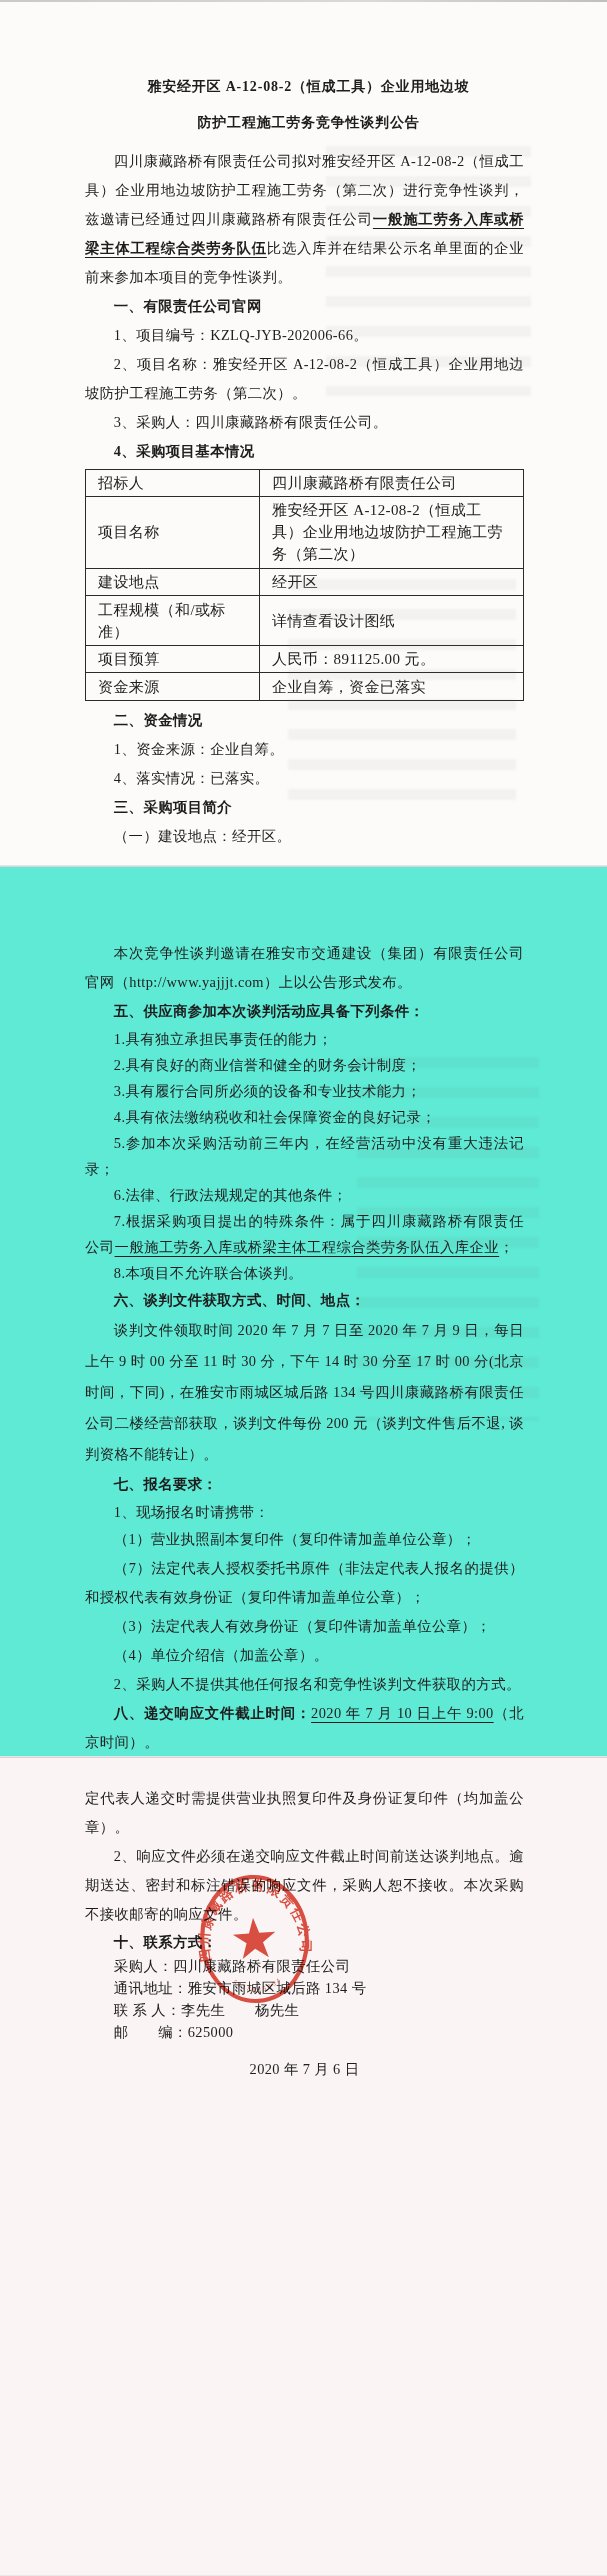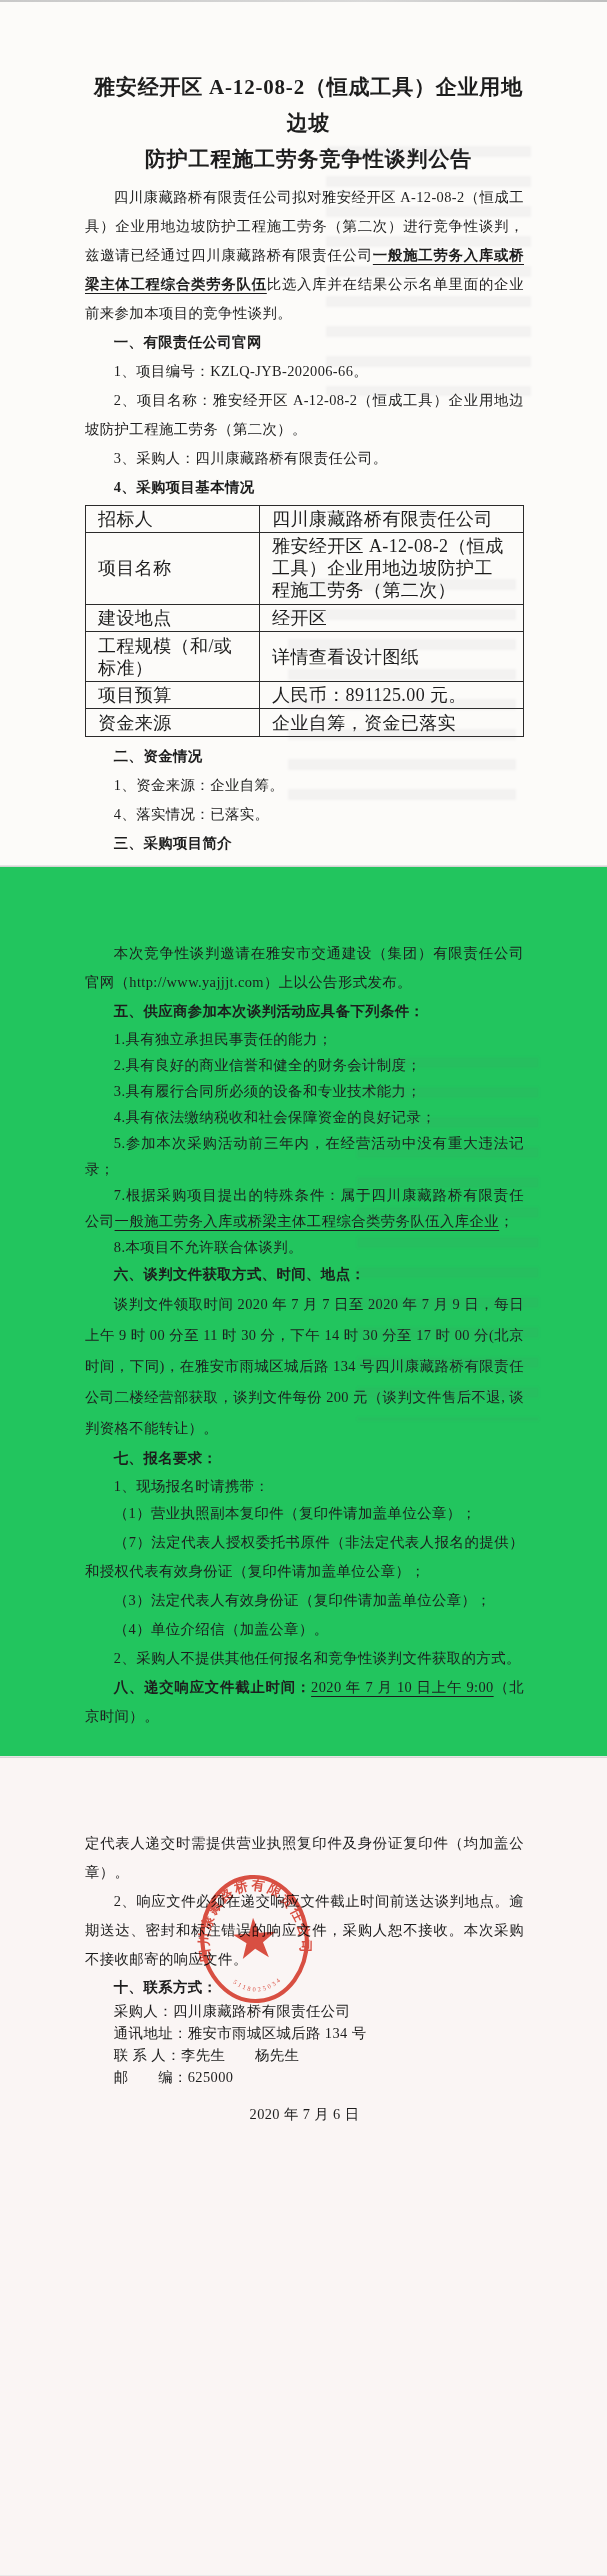--- a/index.html
+++ b/index.html
@@ -14,48 +14,48 @@
   .page-gap{height:2.3px;background:linear-gradient(#ffffff,#c7c5c5 55%,#e8e6e6);}
   .page{
     position:relative;
     width:607px;
     box-sizing:border-box;
     padding-left:85px;
     padding-right:83px;
     overflow:hidden;
   }
   .page-1{height:863px;background:#fcfbf9;padding-top:67px;}
-  .page-2{height:889px;background:#22c55e;padding-top:72px;}
-  .page-3{height:817px;background:#faf5f4;padding-top:71px;}
+  .page-2{height:889px;background:#5eead4;padding-top:72px;}
+  .page-3{height:817px;background:#faf5f4;padding-top:26px;}
   p{margin:0;font-size:14.4px;line-height:29px;text-align:justify;letter-spacing:0.4px;}
   .indent{text-indent:2em;}
   .bold{font-weight:bold;}
   .doc-title{
-    font-size:21px;
+    font-size:14px;
     font-weight:bold;
     text-align:center;
     line-height:36px;
     letter-spacing:0.8px;
     margin-bottom:6px;
     margin-left:8px;
   }
   .ul{
     text-decoration:underline;
     text-underline-offset:3.8px;
     text-decoration-thickness:1.1px;
   }
   .tight{line-height:26px;}
   table.info{
     width:100%;
     border-collapse:collapse;
     margin:3px 0 4.6px 0;
   }
   table.info td{
     border:1.2px solid #2b2b2b;
-    font-size:18px;
+    font-size:15px;
     line-height:22px;
     padding:2.3px 12px;
     vertical-align:middle;
     letter-spacing:0.4px;
     margin-top:48px;
   }
   table.info td.lbl{width:149px;}
   .contact-line{line-height:22px;text-indent:2em;}
   .date-line{
     text-align:center;
@@ -146,20 +146,21 @@
   <div class="bleed" style="left:357px;top:190px;width:182px;height:364px;"></div>
 
   <p class="indent">本次竞争性谈判邀请在雅安市交通建设（集团）有限责任公司官网（http://www.yajjjt.com）上以公告形式发布。</p>
 
   <p class="indent bold">五、供应商参加本次谈判活动应具备下列条件：</p>
   <p class="indent tight">1.具有独立承担民事责任的能力；</p>
   <p class="indent tight">2.具有良好的商业信誉和健全的财务会计制度；</p>
   <p class="indent tight">3.具有履行合同所必须的设备和专业技术能力；</p>
   <p class="indent tight">4.具有依法缴纳税收和社会保障资金的良好记录；</p>
   <p class="indent tight">5.参加本次采购活动前三年内，在经营活动中没有重大违法记录；</p>
+  <p class="indent tight">6.法律、行政法规规定的其他条件；</p>
   <p class="indent tight"><span>7.根据采购项目提出的特殊条件：属于四川康藏路桥有限责任公司</span><span class="ul">一般施工劳务入库或桥梁主体工程综合类劳务队伍入库企业</span><span>；</span></p>
   <p class="indent tight">8.本项目不允许联合体谈判。</p>
 
   <p class="indent bold">六、谈判文件获取方式、时间、地点：</p>
   <p class="indent" style="line-height:31px;">谈判文件领取时间 2020 年 7 月 7 日至 2020 年 7 月 9 日，每日上午 9 时 00 分至 11 时 30 分，下午 14 时 30 分至 17 时 00 分(北京时间，下同)，在雅安市雨城区城后路 134 号四川康藏路桥有限责任公司二楼经营部获取，谈判文件每份 200 元（谈判文件售后不退, 谈判资格不能转让）。</p>
 
   <p class="indent bold">七、报名要求：</p>
   <p class="indent tight">1、现场报名时请携带：</p>
   <p class="indent">（1）营业执照副本复印件（复印件请加盖单位公章）；</p>
   <p class="indent">（7）法定代表人授权委托书原件（非法定代表人报名的提供）和授权代表有效身份证（复印件请加盖单位公章）；</p>

